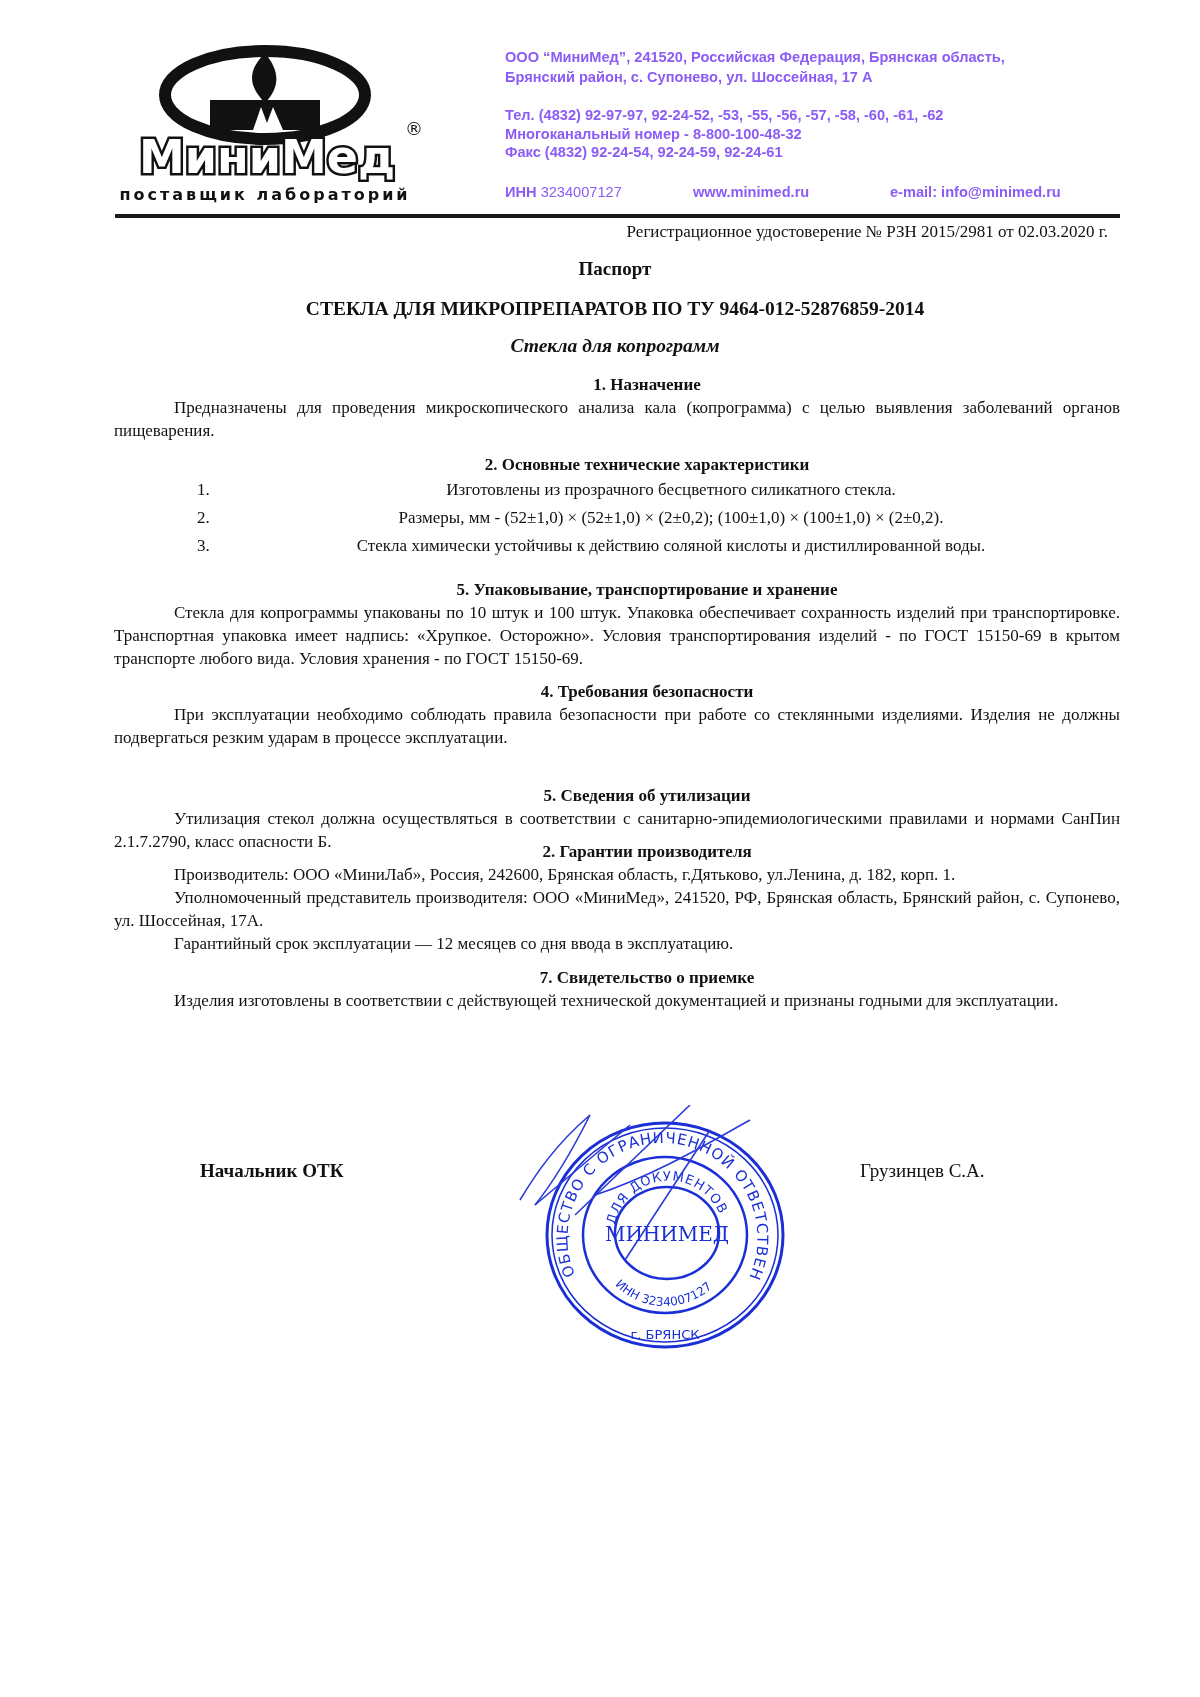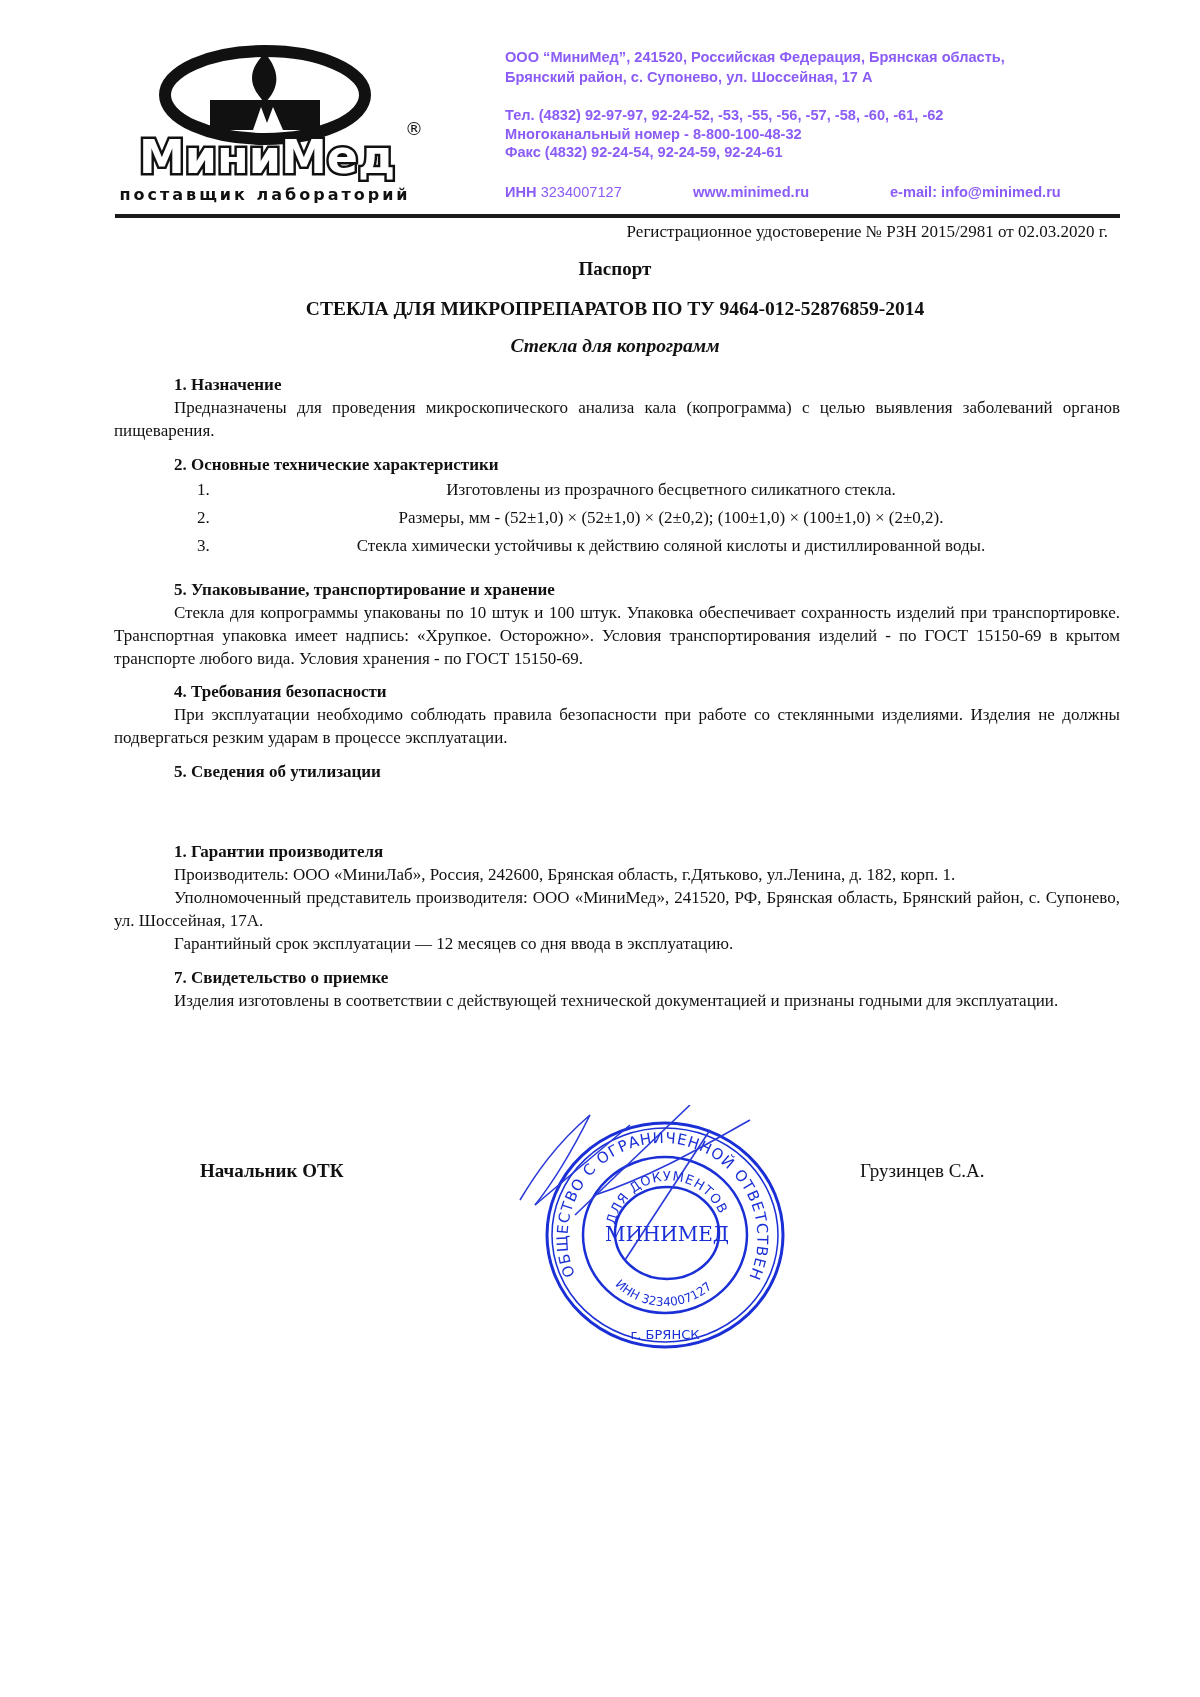--- a/index.html
+++ b/index.html
@@ -14,21 +14,21 @@
   .reg { position:absolute; right:92px; top:222px; font-family:"Liberation Serif", serif; font-size:17px; white-space:nowrap; }
 
   
   .t-center { position:absolute; left:0; width:1230px; text-align:center; font-family:"Liberation Serif", serif; }
   .t-passport { top:258px; font-weight:bold; font-size:19px; }
   .t-main { top:298px; font-weight:bold; font-size:19.5px; }
   .t-sub { top:335px; font-style:italic; font-weight:bold; font-size:19.5px; }
 
   
   .body { position:absolute; left:114px; width:1006px; font-family:"Liberation Serif", serif; font-size:17px; line-height:23px; }
-  .sec-h { font-weight:bold; font-size:17px; margin-left:60px; }
+  .sec-h { text-align:center; font-weight:bold; font-size:17px; margin-left:60px; }
   .p { text-align:justify; text-indent:60px; }
   ol.list { margin:2px 0 0 0; padding-left:100px;text-align:center; }
   ol.list li { padding-left:8px; margin-bottom:5px; line-height:23px; }
 
   
   .sig-left { position:absolute; left:200px; top:1160px; font-family:"Liberation Serif", serif; font-weight:bold; font-size:19px;text-align:center; }
   .sig-right { position:absolute; left:860px; top:1160px; font-family:"Liberation Serif", serif; font-weight:normal; font-size:19px; }
   .stamp { position:absolute; left:515px; top:1105px; width:290px; height:255px; }
 </style>
 </head>
@@ -82,26 +82,27 @@
   <div class="body" style="top:578px;">
     <div class="sec-h">5. Упаковывание, транспортирование и хранение</div>
     <div class="p">Стекла для копрограммы упакованы по 10 штук и 100 штук. Упаковка обеспечивает сохранность изделий при транспортировке. Транспортная упаковка имеет надпись: «Хрупкое. Осторожно». Условия транспортирования изделий - по ГОСТ 15150-69 в крытом транспорте любого вида. Условия хранения - по ГОСТ 15150-69.</div>
   </div>
 
   <div class="body" style="top:680px;">
     <div class="sec-h">4. Требования безопасности</div>
     <div class="p">При эксплуатации необходимо соблюдать правила безопасности при работе со стеклянными изделиями. Изделия не должны подвергаться резким ударам в процессе эксплуатации.</div>
   </div>
 
-  <div class="body" style="top:760px;">
+  <div class="body" style="top:784px;">
     <div class="sec-h">5. Сведения об утилизации</div>
+    <div class="p">Утилизация стекол должна осуществляться в соответствии с санитарно-эпидемиологическими правилами и нормами СанПин 2.1.7.2790, класс опасности Б.</div>
   </div>
 
   <div class="body" style="top:840px;">
-    <div class="sec-h">1. Гарантии производителя</div>
+    <div class="sec-h">2. Гарантии производителя</div>
     <div class="p">Производитель: ООО «МиниЛаб», Россия, 242600, Брянская область, г.Дятьково, ул.Ленина, д. 182, корп. 1.</div>
     <div class="p">Уполномоченный представитель производителя: ООО «МиниМед», 241520, РФ, Брянская область, Брянский район, с. Супонево, ул. Шоссейная, 17А.</div>
     <div class="p">Гарантийный срок эксплуатации — 12 месяцев со дня ввода в эксплуатацию.</div>
   </div>
 
   <div class="body" style="top:966px;">
     <div class="sec-h">7. Свидетельство о приемке</div>
     <div class="p">Изделия изготовлены в соответствии с действующей технической документацией и признаны годными для эксплуатации.</div>
   </div>
 

